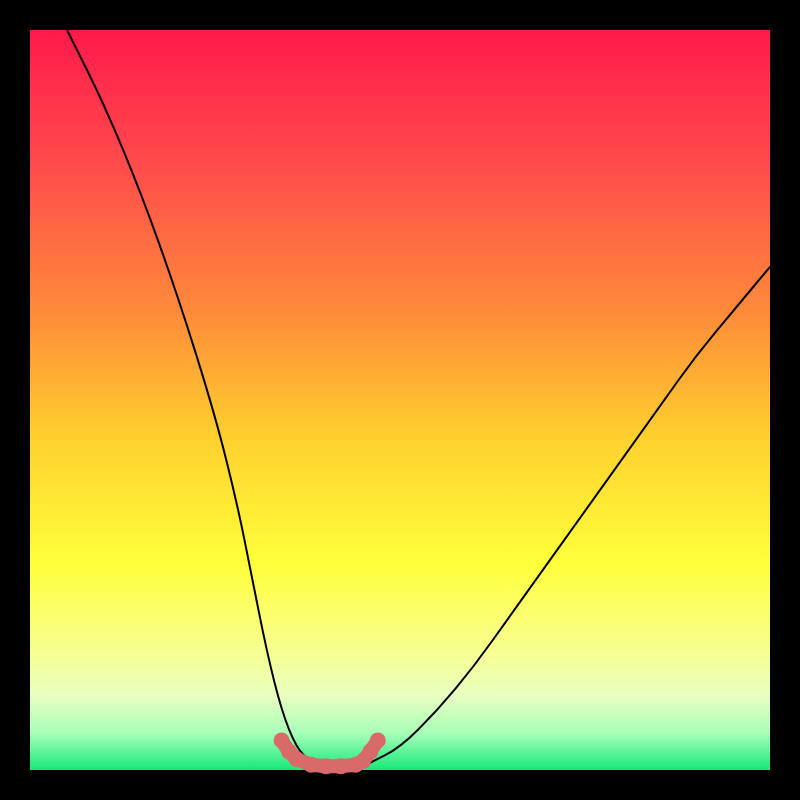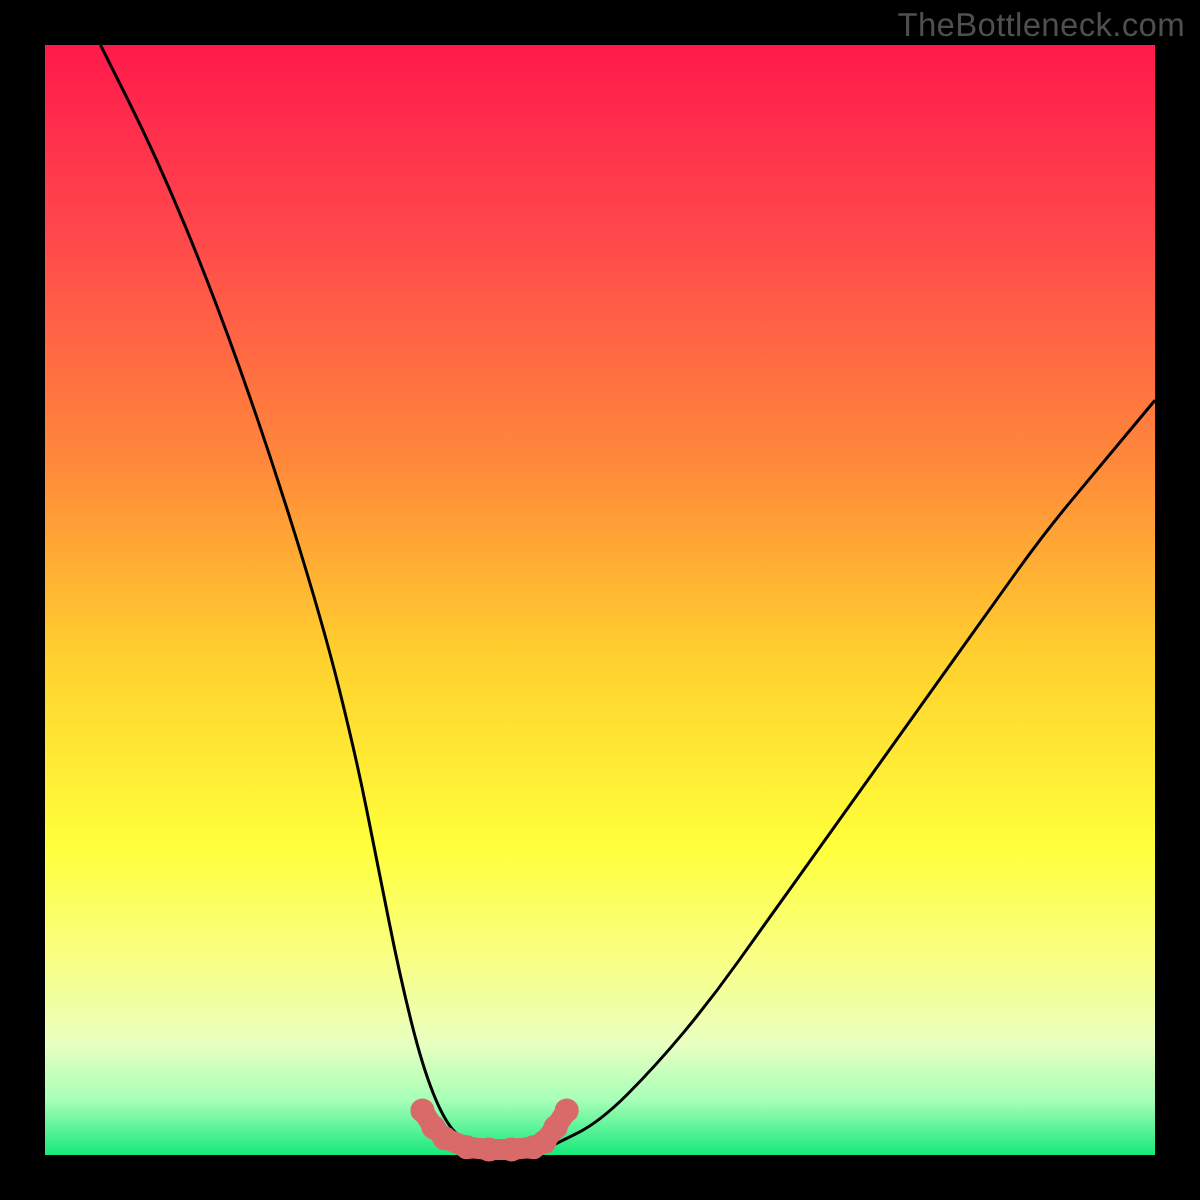--- a/index.html
+++ b/index.html
@@ -59,14 +59,13 @@
         <circle cx="266.4" cy="728.9" r="8" fill="#d86a6a"></circle>
         <circle cx="281.2" cy="734.82" r="8" fill="#d86a6a"></circle>
         <circle cx="296" cy="736.3" r="8" fill="#d86a6a"></circle>
         <circle cx="310.8" cy="736.3" r="8" fill="#d86a6a"></circle>
         <circle cx="325.6" cy="734.82" r="8" fill="#d86a6a"></circle>
         <circle cx="333" cy="731.12" r="8" fill="#d86a6a"></circle>
         <circle cx="340.40000000000003" cy="721.5" r="8" fill="#d86a6a"></circle>
         <circle cx="347.79999999999995" cy="710.4" r="8" fill="#d86a6a"></circle>
       </svg>
   </div>
-  <div class="watermark">TheBottleneck.com</div>
 </div>
 
 </body></html>

